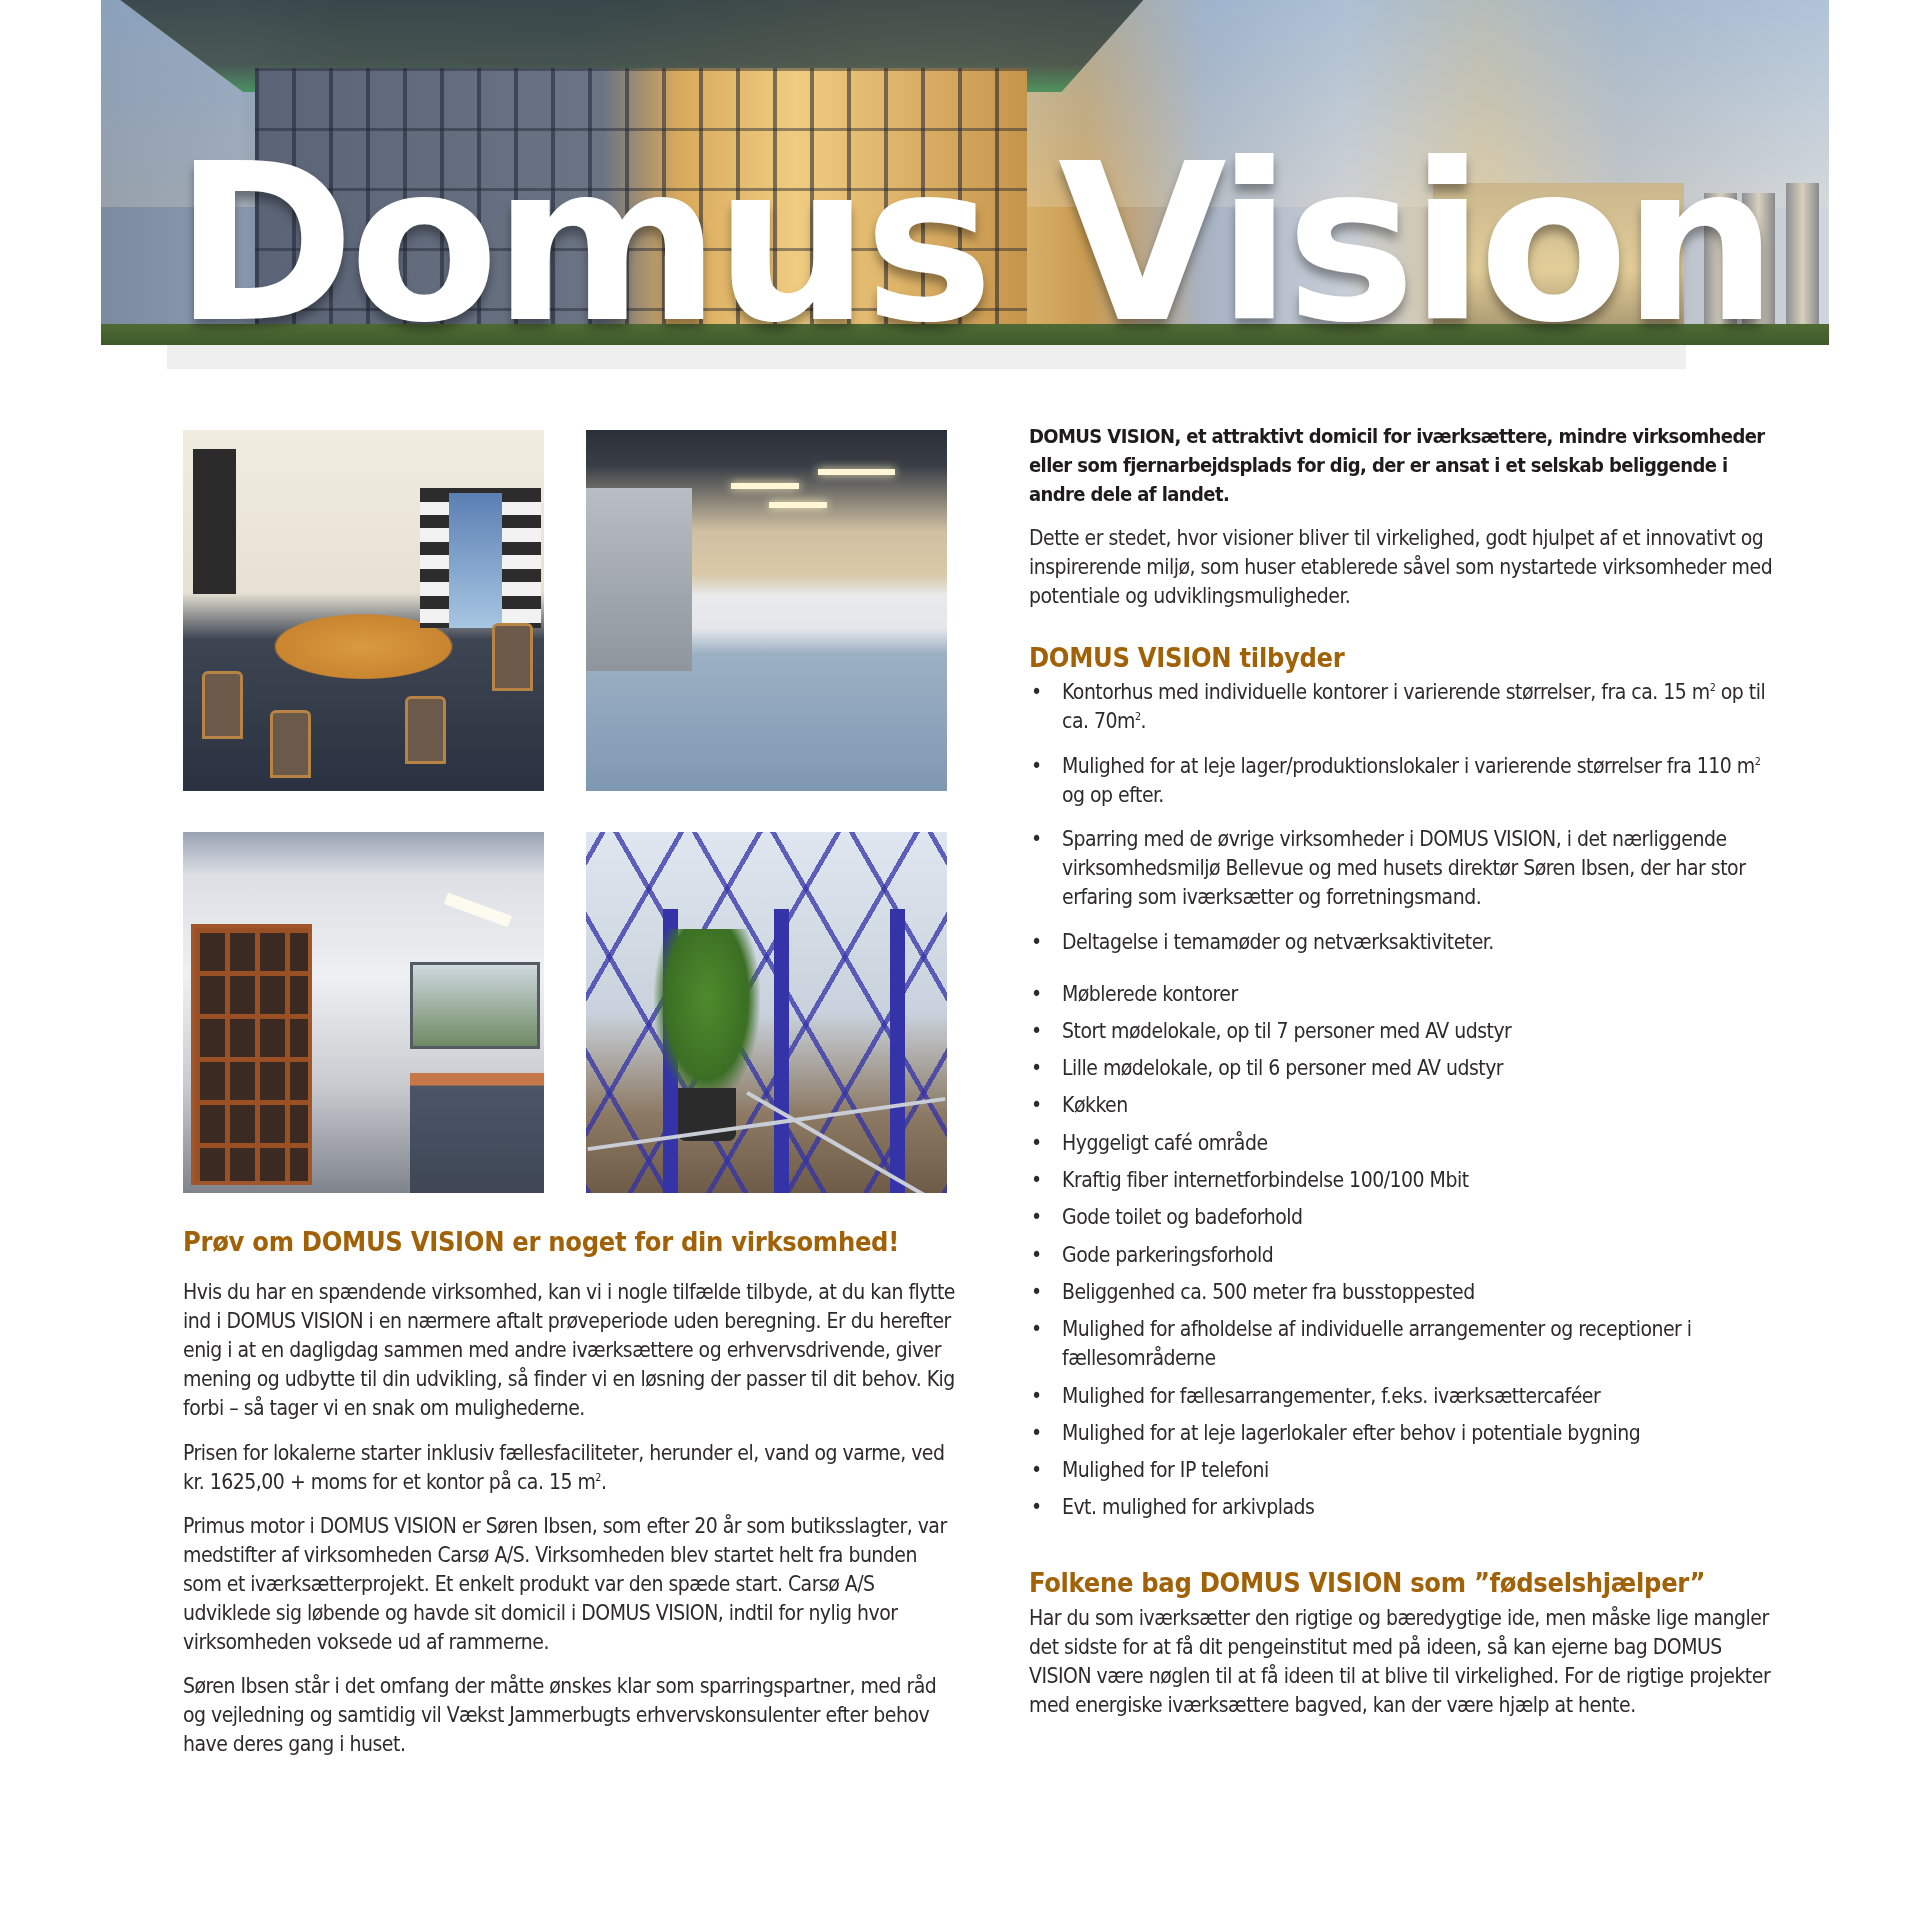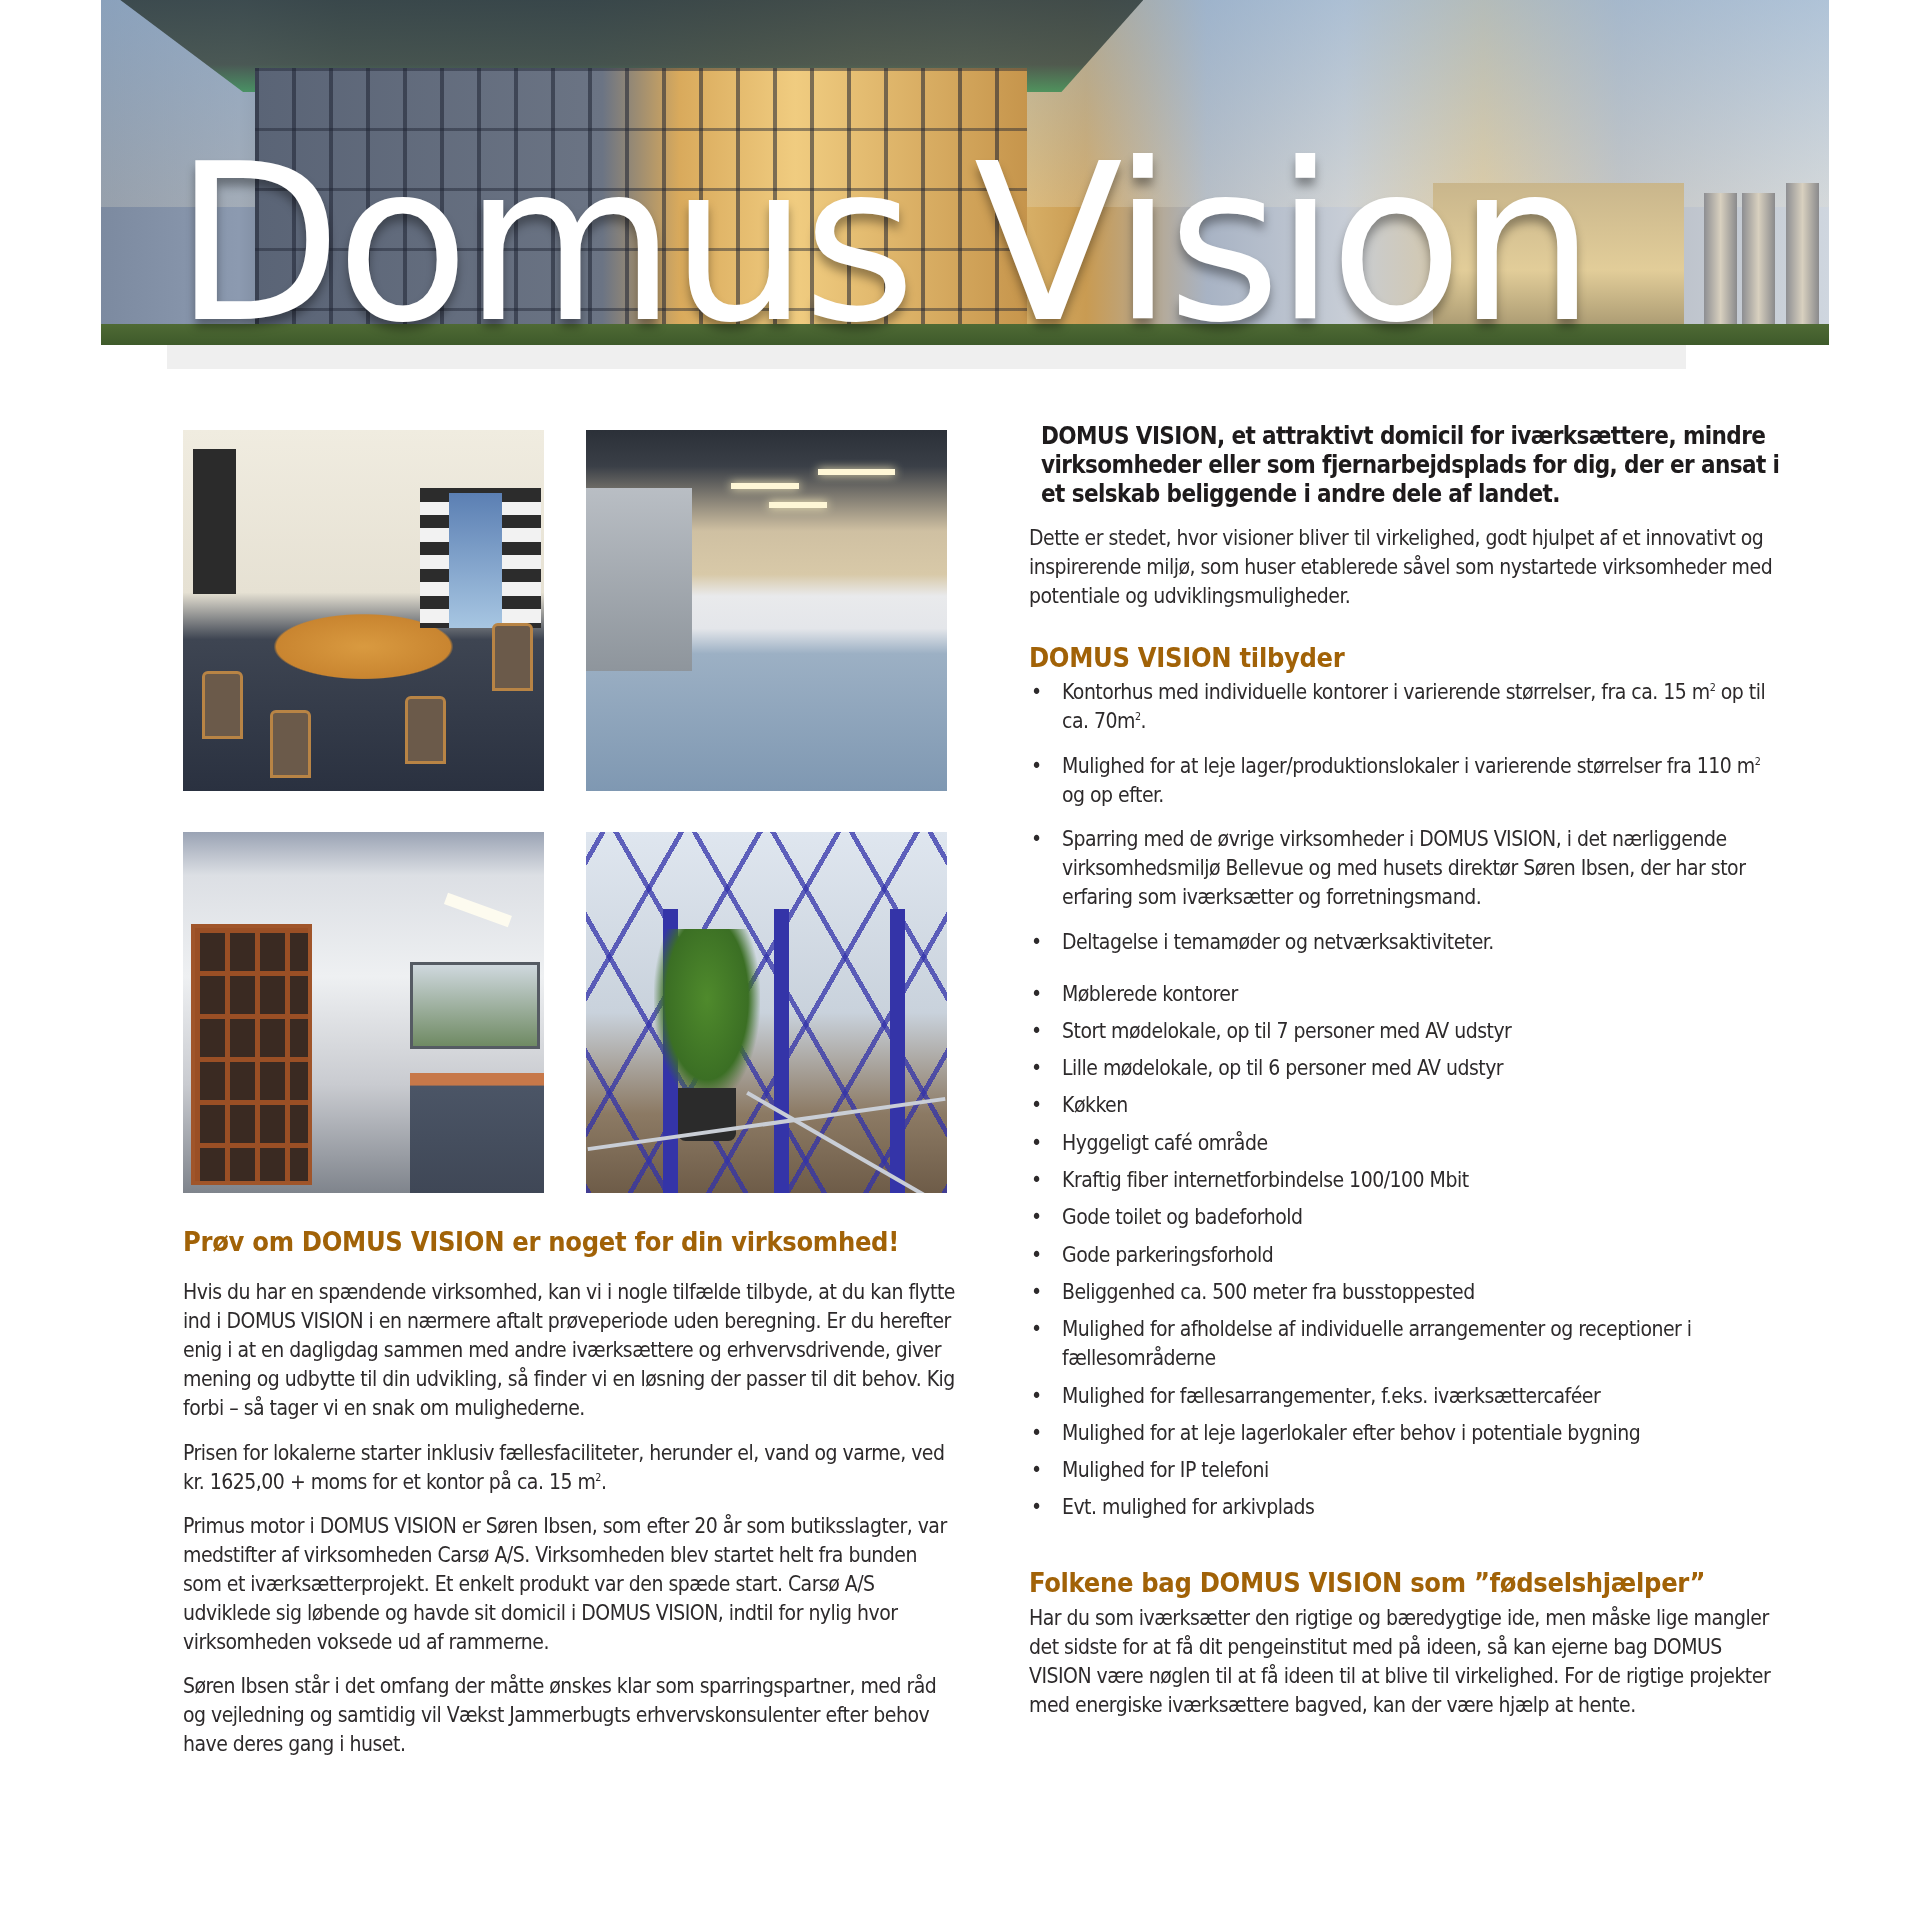--- a/index.html
+++ b/index.html
@@ -35,21 +35,21 @@
         linear-gradient(90deg, #5a6476 0%, #6b7484 45%, #d9aa5c 55%, #f0cc80 70%, #c6954c 100%);
     }
     .banner .factory {
       position: absolute; left: 1332px; top: 183px; width: 251px; height: 145px;
       background: linear-gradient(180deg, #c9b68c 0%, #e2cd99 60%, #aa9a72 100%);
     }
     .banner .silo { position: absolute; top: 193px; width: 33px; height: 135px; background: linear-gradient(90deg, #8d8e92, #d8d0bf, #8a8a8c); }
     .banner .grass { position: absolute; left: 0; bottom: 0; width: 100%; height: 21px; background: linear-gradient(180deg, #4f6a35, #3e5a2a); }
     .banner-title {
       position: absolute; left: 174px; top: 135px; width: 1526px; height: 232px;
-      font-family: "DejaVu Sans", sans-serif; font-weight: normal;
+      font-family: "DejaVu Sans", sans-serif; font-weight: bold;
       font-size: 218px; line-height: 218px; letter-spacing: -5.8px;
       color: #ffffff; text-shadow: 0 7.7px 9.7px rgba(0,0,0,0.35);
       white-space: nowrap;
     }
 
     
     .photo { position: absolute; width: 361px; height: 361px; overflow: hidden; }
     .photo-meeting {
       left: 183px; top: 430px;
       background:
@@ -95,21 +95,21 @@
       background: radial-gradient(ellipse at 50% 40%, #4f8a2c 0%, #3b6f24 55%, transparent 72%); }
     .photo-atrium .pot { position: absolute; left: 92px; top: 256px; width: 58px; height: 53px; background: #2b2b2b; border-radius: 0 0 7.7px 7.7px; }
     .photo-atrium .rail { position: absolute; height: 3.9px; background: #c9ced6; }
 
     
     .col-left { position: absolute; left: 183px; top: 1224px; width: 772px; }
     .col-right { position: absolute; left: 1029px; top: 422px; width: 753px; }
 
     .h-sec { font-weight: bold; font-size: 27px; line-height: 35px; color: #a16207; letter-spacing: -0.3px; }
     .p-body { font-size: 21px; line-height: 29px; color: #2d2a2b; letter-spacing: -0.5px; }
-    .p-lead { font-weight: bold; font-size: 24px; line-height: 29px; color: #1e1b1c; letter-spacing: -0.6px; margin-left: 12px; }
+    .p-lead { font-weight: bold; font-size: 20px; line-height: 29px; color: #1e1b1c; letter-spacing: -0.6px; }
 
     .col-left .h-sec { margin-bottom: 19.3px; }
     .col-left .p-body { margin-bottom: 15.4px; }
 
     .col-right .p-lead { margin-bottom: 14.5px; }
     .col-right .p-intro { margin-bottom: 29px; }
     .col-right .h-sec { margin-bottom: 3.9px; }
 
     ul.bul { list-style: none; }
     ul.bul li { position: relative; padding-left: 33px; font-size: 21px; line-height: 29px; color: #2d2a2b; letter-spacing: -0.5px; }

